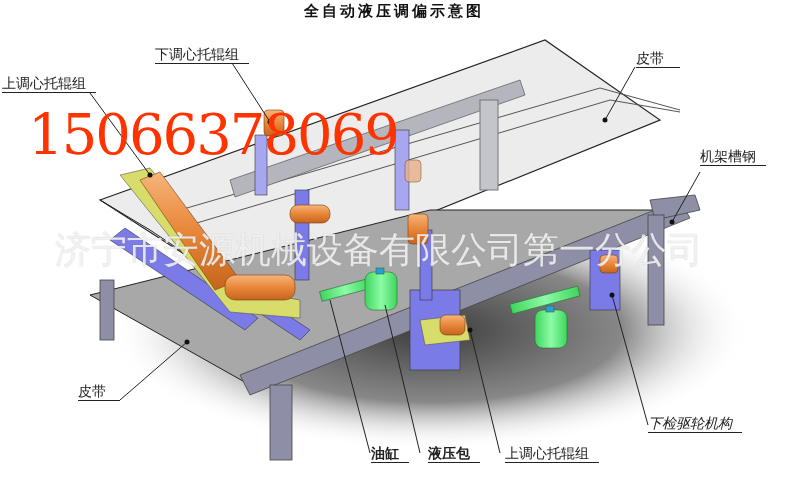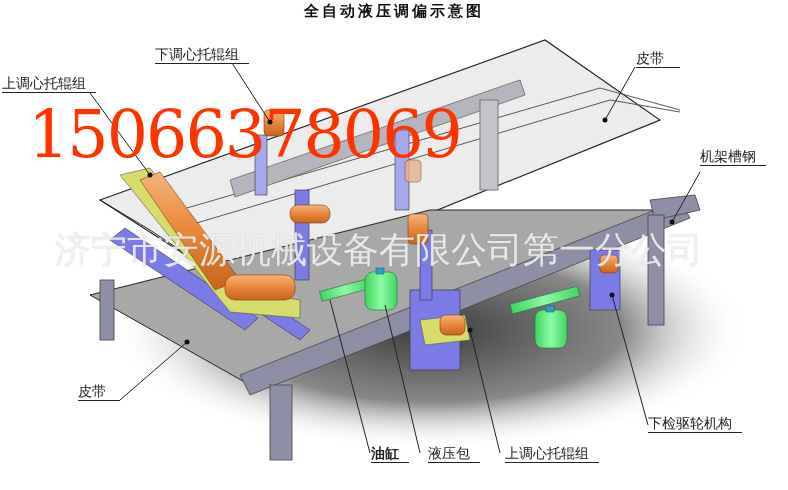--- a/index.html
+++ b/index.html
@@ -1,20 +1,20 @@
 <!DOCTYPE html>
 <html><head>
 <meta charset="utf-8">
 <style>
   html, body { margin: 0; padding: 0; background: #ffffff; }
   body { width: 788px; height: 490px; position: relative; overflow: hidden; font-family: "DejaVu Sans", sans-serif; }
   .title { position: absolute; top: 2px; left: 0; width: 788px; text-align: center; font-size: 15px; font-weight: bold; color: #111; letter-spacing: 3px; font-family: "DejaVu Sans", sans-serif; }
   svg.scene { position: absolute; left: 0; top: 0; }
   .label { position: absolute; font-family: "DejaVu Serif", serif; font-size: 14px; color: #222; border-bottom: 1.5px solid #222; padding: 0 10px 1px 0; white-space: nowrap; line-height: 16px; }
-  .phone { position: absolute; left: 28px; top: 90px; font-family: "DejaVu Serif", "Liberation Serif", serif; font-size: 65px; color: #ff3300; line-height: 90px; letter-spacing: -2px; }
+  .phone { position: absolute; left: 28px; top: 90px; font-family: "DejaVu Serif", "Liberation Serif", serif; font-size: 56px; color: #ff3300; line-height: 90px; letter-spacing: -2px; }
   .watermark { position: absolute; left: 55px; top: 226px; font-family: Liberation Mono, monospace; font-size: 36px; color: rgba(255,255,255,0.78); letter-spacing: 0px; white-space: nowrap; text-shadow: 0 0 1px rgba(140,140,140,0.6); }
 </style>
 </head>
 <body>
 
 <div class="title">全自动液压调偏示意图</div>
 
 <svg class="scene" width="788" height="490" viewBox="0 0 788 490">
   <defs>
     <radialGradient id="shadow" cx="50%" cy="50%" r="50%">
@@ -119,18 +119,18 @@
     <circle cx="612" cy="295" r="2.5"></circle>
   </g>
 </svg>
 
 <div class="label" style="left:2px; top:75px;">上调心托辊组</div>
 <div class="label" style="left:155px; top:46px;">下调心托辊组</div>
 <div class="label" style="left:636px; top:50px; padding-right:16px;">皮带</div>
 <div class="label" style="left:700px; top:148px;">机架槽钢</div>
 <div class="label" style="left:78px; top:383px; padding-right:14px;">皮带</div>
 <div class="label" style="left:371px; top:445px;font-weight:bold;">油缸</div>
-<div class="label" style="left:428px; top:445px;">液压包</div>
+<div class="label" style="left:428px; top:445px;font-weight:bold;">液压包</div>
 <div class="label" style="left:505px; top:445px;">上调心托辊组</div>
-<div class="label" style="left:648px; top:415px;">下检驱轮机构</div>
+<div class="label" style="left:648px; top:415px;font-style:italic;">下检驱轮机构</div>
 
 <div class="phone">15066378069</div>
 <div class="watermark">济宁市安源机械设备有限公司第一分公司</div>
 
 </body></html>

